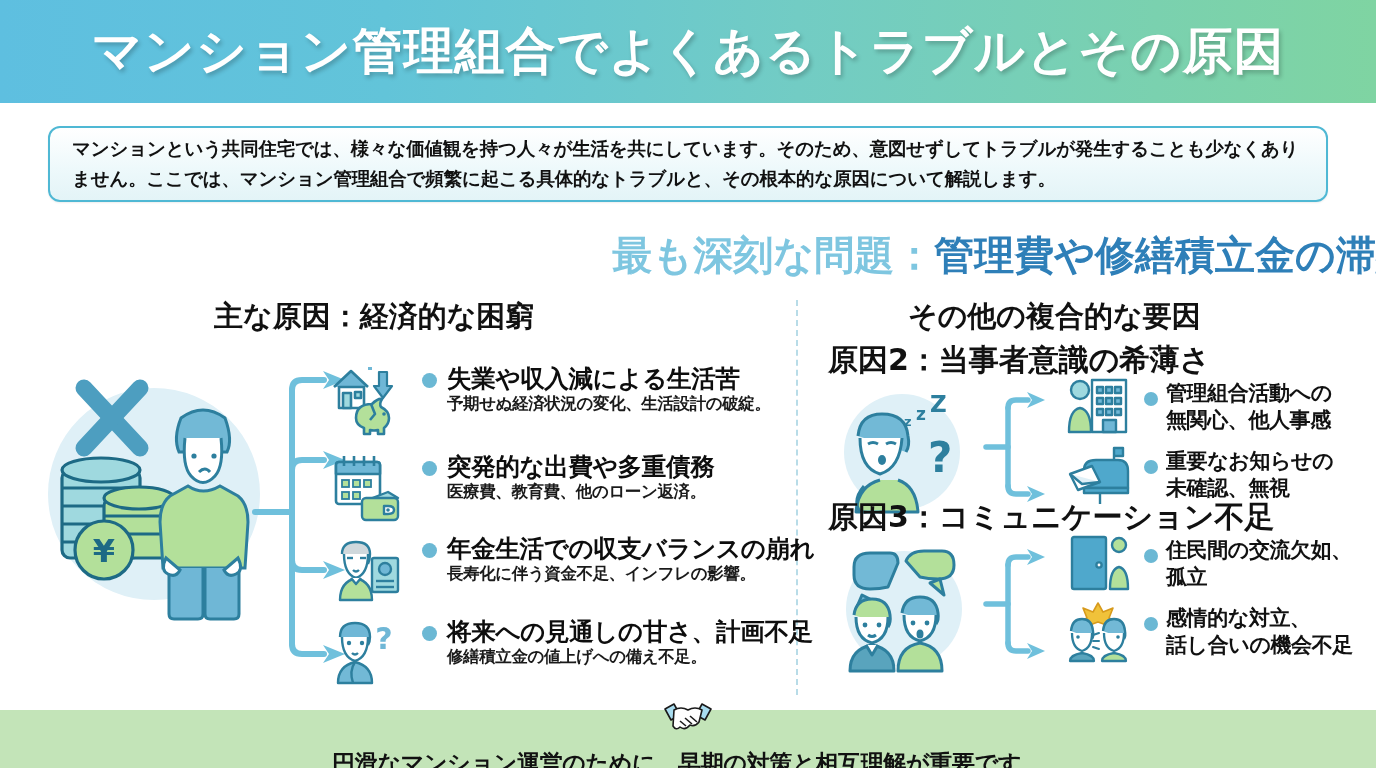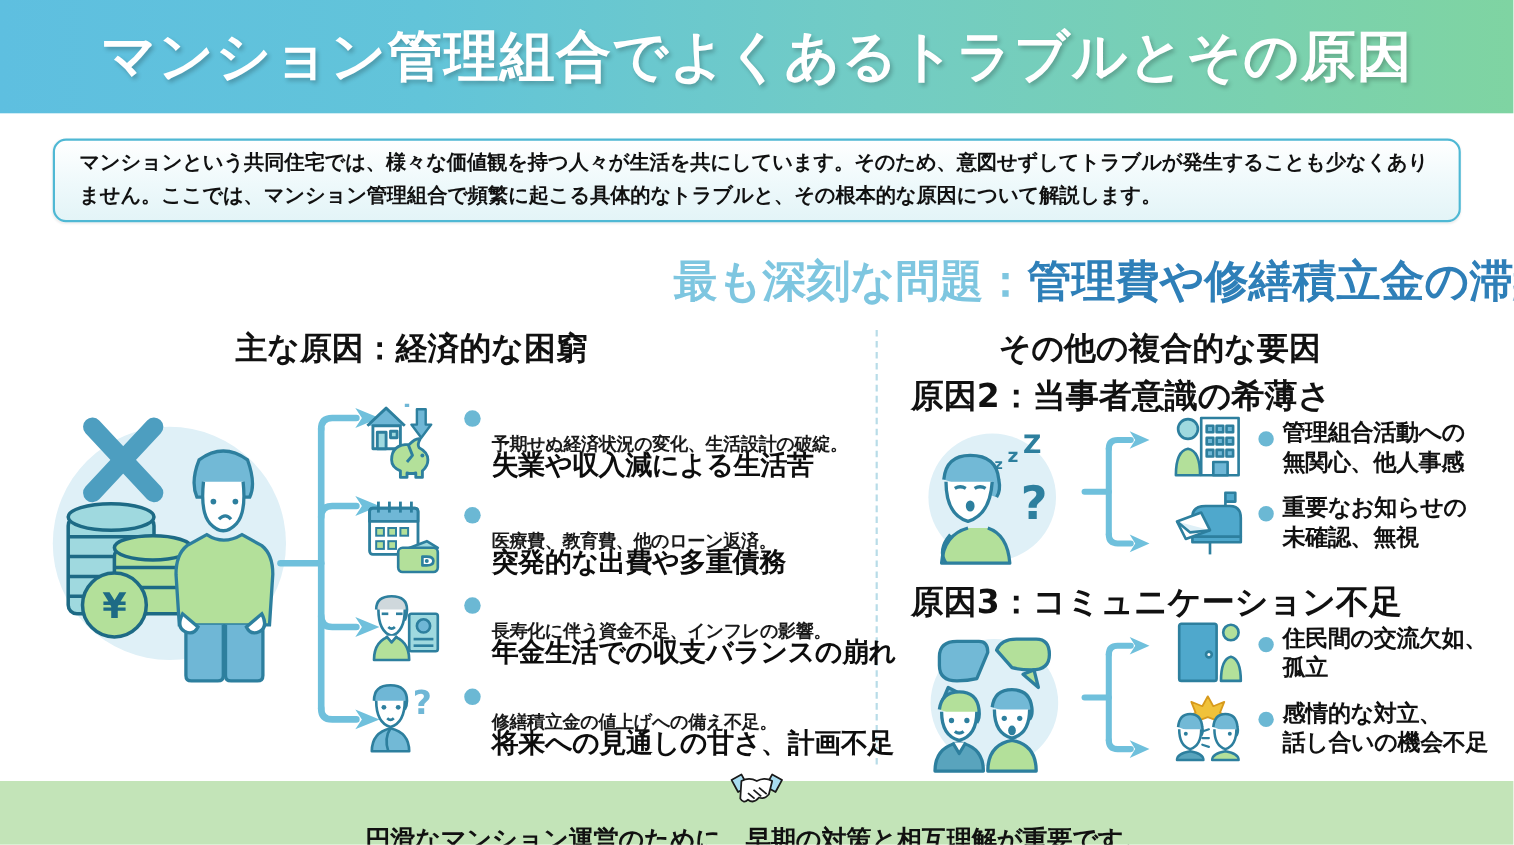--- a/index.html
+++ b/index.html
@@ -64,21 +64,21 @@
 
   
   .l-item{position:absolute;left:330px;width:470px;height:auto;}
   .l-icon{position:absolute;left:0;top:0;width:72px;height:72px;}
   .l-bullet{
     position:absolute;left:92px;top:11px;width:15px;height:15px;border-radius:50%;
     background:#6bb8d4;
   }
   .l-title{
     position:absolute;left:117px;top:0;font-size:24.5px;font-weight:bold;color:#0d0d0d;
-    white-space:nowrap;letter-spacing:-0.3px;margin-top:44px;
+    white-space:nowrap;letter-spacing:-0.3px;
   }
   .l-sub{
     position:absolute;left:117px;top:31px;font-size:16.5px;font-weight:600;color:#1a1a1a;
     white-space:nowrap;letter-spacing:-0.4px;
   }
 
   
   .r-group{position:absolute;left:828px;width:540px;}
   .r-head{
     position:absolute;left:0;top:0;font-size:30px;font-weight:bold;color:#111;white-space:nowrap;
@@ -361,21 +361,21 @@
           <path d="M4 30 l22 -8 l8 16 l-22 8z" fill="#fff"></path>
           <path d="M4 30 l12 10 l18 -2" fill="#dff0f7"></path>
         </g>
       </svg>
     </div>
     <div class="r-bullet" style="left:316px;top:120px"></div>
     <div class="r-text" style="left:338px;top:108px">重要なお知らせの
 未確認、無視</div>
   </div>
 
-  <div class="r-group" style="top:527px;height:175px">
+  <div class="r-group" style="top:497px;height:175px">
     <div class="r-head">原因3：コミュニケーション不足</div>
 
     <div class="r-illo">
       <svg viewBox="0 0 152 140" width="152" height="140">
         <circle cx="72" cy="76" r="58" fill="#dff0f7"></circle>
         <g stroke="#2d7f9e" stroke-width="3" stroke-linejoin="round">
           <path d="M22 34 q0 -14 16 -14 l20 0 q8 0 8 10 l-10 24 q-8 2 -18 2 q-16 0 -16 -14z" fill="#72b9d6"></path>
           <path d="M30 62 l-6 14 l14 -10z" fill="#72b9d6"></path>
           <path d="M74 28 q4 -10 18 -10 l18 0 q12 0 12 14 q0 14 -16 14 q-10 0 -18 -2z" fill="#b3e09a"></path>
           <path d="M108 46 l4 16 l-14 -12z" fill="#b3e09a"></path>

